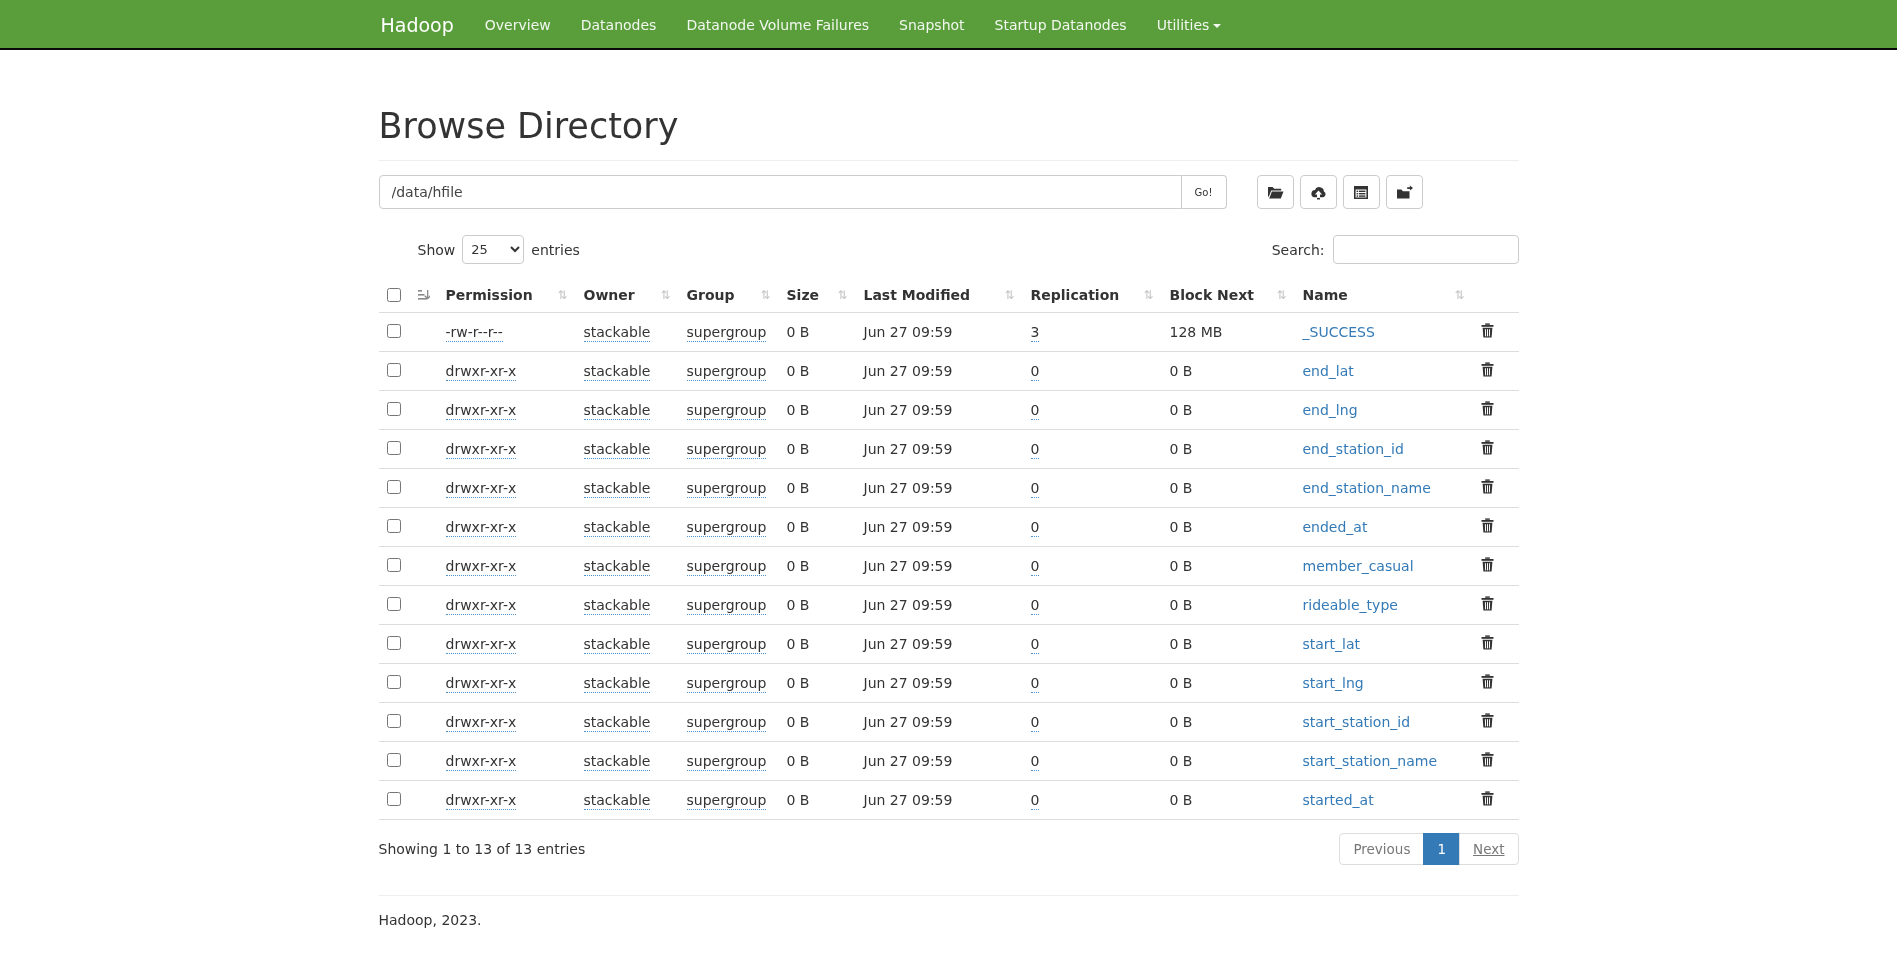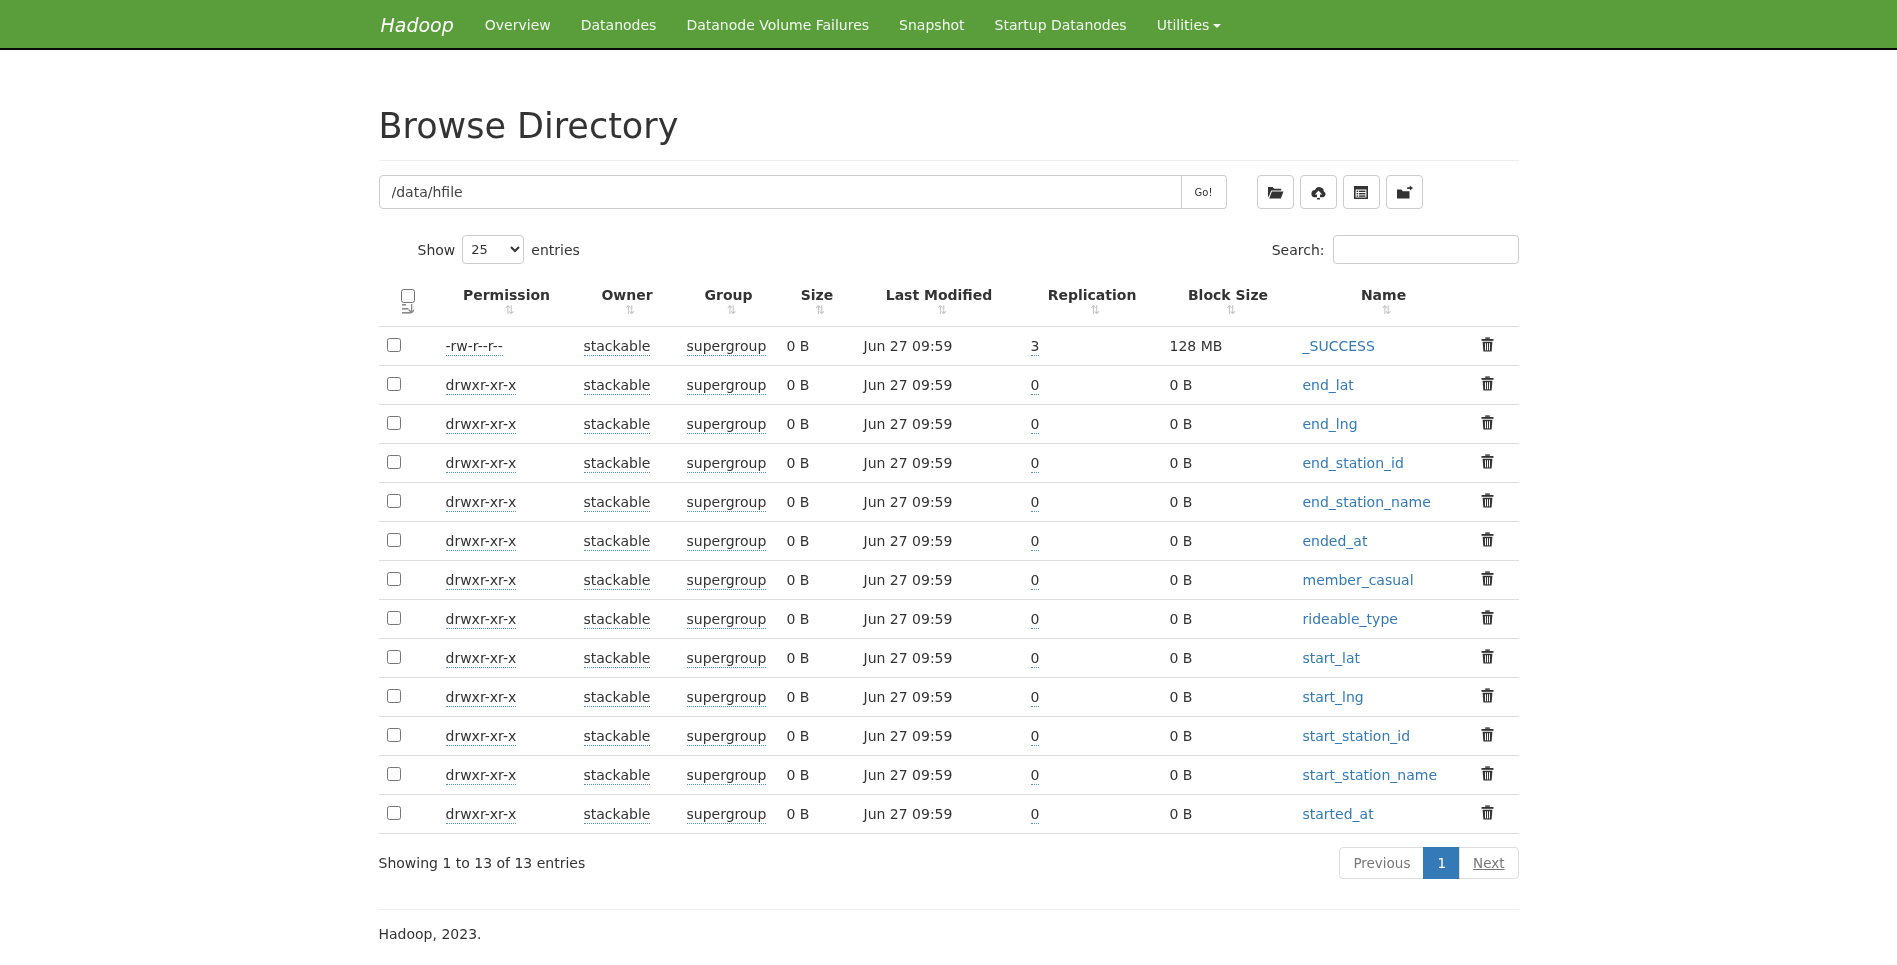--- a/index.html
+++ b/index.html
@@ -11,21 +11,21 @@
     font-size:14px;
   }
 
   
   .navbar {
     height:50px; background:#5a9e3c; border-bottom:2px solid #0a0a0a;
   }
   .navbar .container { display:flex; align-items:center; height:50px; }
   .brand {
     color:#fff; font-size:19px; margin-right:14px; text-decoration:none;
-    padding:0 2px; cursor:pointer; white-space:nowrap;font-style:italic;
+    padding:0 2px; cursor:pointer; white-space:nowrap;
   }
   .nav-item {
     color:rgba(255,255,255,.92); font-size:14px; padding:12px 15px;
     line-height:50px; cursor:pointer; white-space:nowrap; text-decoration:none;
   }
   .caret {
     display:inline-block; width:0; height:0; margin-left:4px; vertical-align:middle;
     border-left:4px solid transparent; border-right:4px solid transparent;
     border-top:4px solid rgba(255,255,255,.92);
   }
@@ -69,21 +69,21 @@
   }
   .search-box { display:flex; align-items:center; gap:8px; }
   .search-input {
     width:186px; height:29px; border:1px solid #ccc; border-radius:4px;
     padding:4px 8px; font-size:13px; outline:none; font-family:inherit;
   }
 
   
   table.files { width:1140px; border-collapse:collapse; table-layout:fixed; }
   th { border-bottom:1px solid #ddd; padding:9px 8px; font-size:14px; font-weight:700; text-align:left; }
-  .th-inner { display:flex; align-items:center; justify-content:space-between;flex-direction:column; }
+  .th-inner { display:flex; align-items:center; justify-content:space-between; }
   .sort-icon { color:#c3c3c3; font-size:12px; font-weight:400; margin-left:6px; user-select:none; }
   td { border-top:1px solid #ddd; padding:10px 8px; font-size:14px; color:#333; vertical-align:middle; }
   tbody tr:first-child td { border-top:none; }
   tbody tr:last-child td { border-bottom:1px solid #ddd; }
   .editable {
     border-bottom:1px dotted #4f94cd; cursor:pointer; padding-bottom:1px;
   }
   a.file-link { color:#337ab7; text-decoration:none; cursor:pointer; }
   .trash-btn { cursor:pointer; display:inline-block; line-height:0; }
   input[type="checkbox"] { width:14px; height:14px; margin:0; cursor:pointer; }
@@ -244,21 +244,21 @@
             </span>
           </th>
         <th>
             <span class="th-inner">
               <span>Replication</span>
               <span class="sort-icon">⇅</span>
             </span>
           </th>
         <th>
             <span class="th-inner">
-              <span>Block Size</span>
+              <span>Block Next</span>
               <span class="sort-icon">⇅</span>
             </span>
           </th>
         <th>
             <span class="th-inner">
               <span>Name</span>
               <span class="sort-icon">⇅</span>
             </span>
           </th>
         <th></th>

